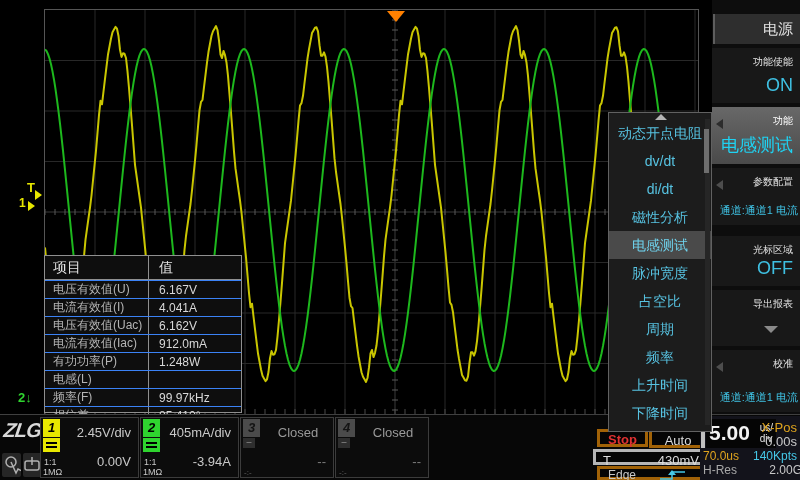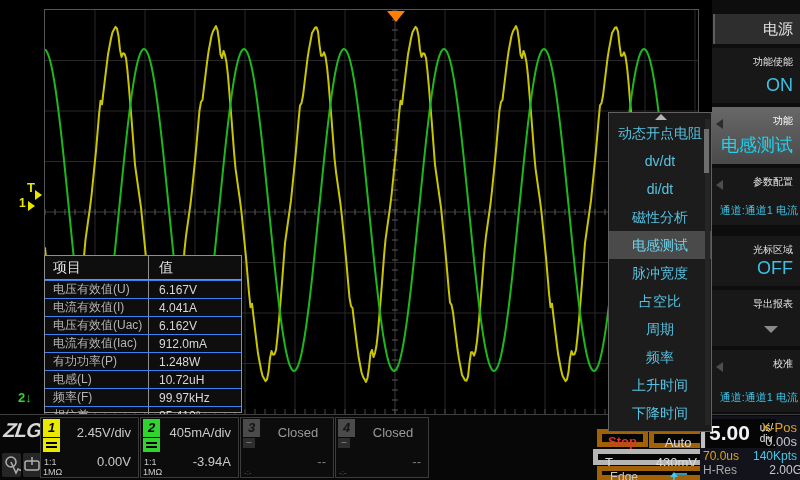--- a/index.html
+++ b/index.html
@@ -82,21 +82,21 @@
   .chimp{position:absolute;left:2px;top:49px;font-size:9px;color:#c9c9c9;}
   .chscale{position:absolute;right:7px;top:7px;font-size:13px;color:#c8c8c8;}
   .chval{position:absolute;right:7px;top:36px;font-size:13px;color:#c8c8c8;}
   .chclosed .chbadge{background:#4b4b4b;color:#141414;}
   .chclosed .chscale{color:#9a9a9a;left:22px;right:0;text-align:center;}
   .chclosed .chval{color:#7d7d7d;}
   .chdash{position:absolute;left:2px;top:20px;width:12px;height:10px;background:#2e2e2e;color:#999;
           font-size:9px;line-height:9px;text-align:center;}
   .chgnd{position:absolute;left:3px;top:50px;font-size:8px;color:#666;}
 
-  .tbox{position:absolute;box-sizing:border-box;border:5px solid #a16207;background:#050505;font-size:13px;}
+  .tbox{position:absolute;box-sizing:border-box;border:3px solid #a16207;background:#050505;font-size:13px;}
   #stop-box{left:597px;top:14px;width:51px;height:18px;color:#e03232;font-weight:bold;text-align:center;line-height:16px;}
   #auto-box{left:649px;top:14px;width:58px;height:19px;color:#dcdcdc;text-align:center;line-height:17px;}
   #tlev-box{left:593px;top:34px;width:114px;height:16px;border-color:#b5b5b5;color:#dcdcdc;}
   #edge-box{left:597px;top:51px;width:110px;height:14px;color:#c8c8c8;font-size:12px;}
 
   #hsec{position:absolute;left:700px;top:1px;width:100px;height:65px;background:#13131b;}
   #hdiv{position:absolute;left:1px;top:3px;width:4px;height:29px;background:#c0c0c0;}
   #hscale-box{position:absolute;left:6px;top:3px;width:70px;height:29px;background:#050505;}
   #hscale-num{position:absolute;left:3px;top:2px;font-size:21px;font-weight:bold;color:#f2f2f2;}
   #hscale-unit{position:absolute;right:3px;top:3px;font-size:10px;line-height:11px;color:#e8e8e8;}
@@ -339,21 +339,20 @@
       <div class="mrow">
         <span class="c1">电流有效值(Iac)</span>
         <span class="c2">912.0mA</span>
       </div>
       <div class="mrow">
         <span class="c1">有功功率(P)</span>
         <span class="c2">1.248W</span>
       </div>
       <div class="mrow">
         <span class="c1">电感(L)</span>
-        <span class="c2">10.72uH</span>
       </div>
       <div class="mrow">
         <span class="c1">频率(F)</span>
         <span class="c2">99.97kHz</span>
       </div>
       <div class="mrow">
         <span class="c1">相位差</span>
         <span class="c2">85.410°</span>
       </div>
     </div>

